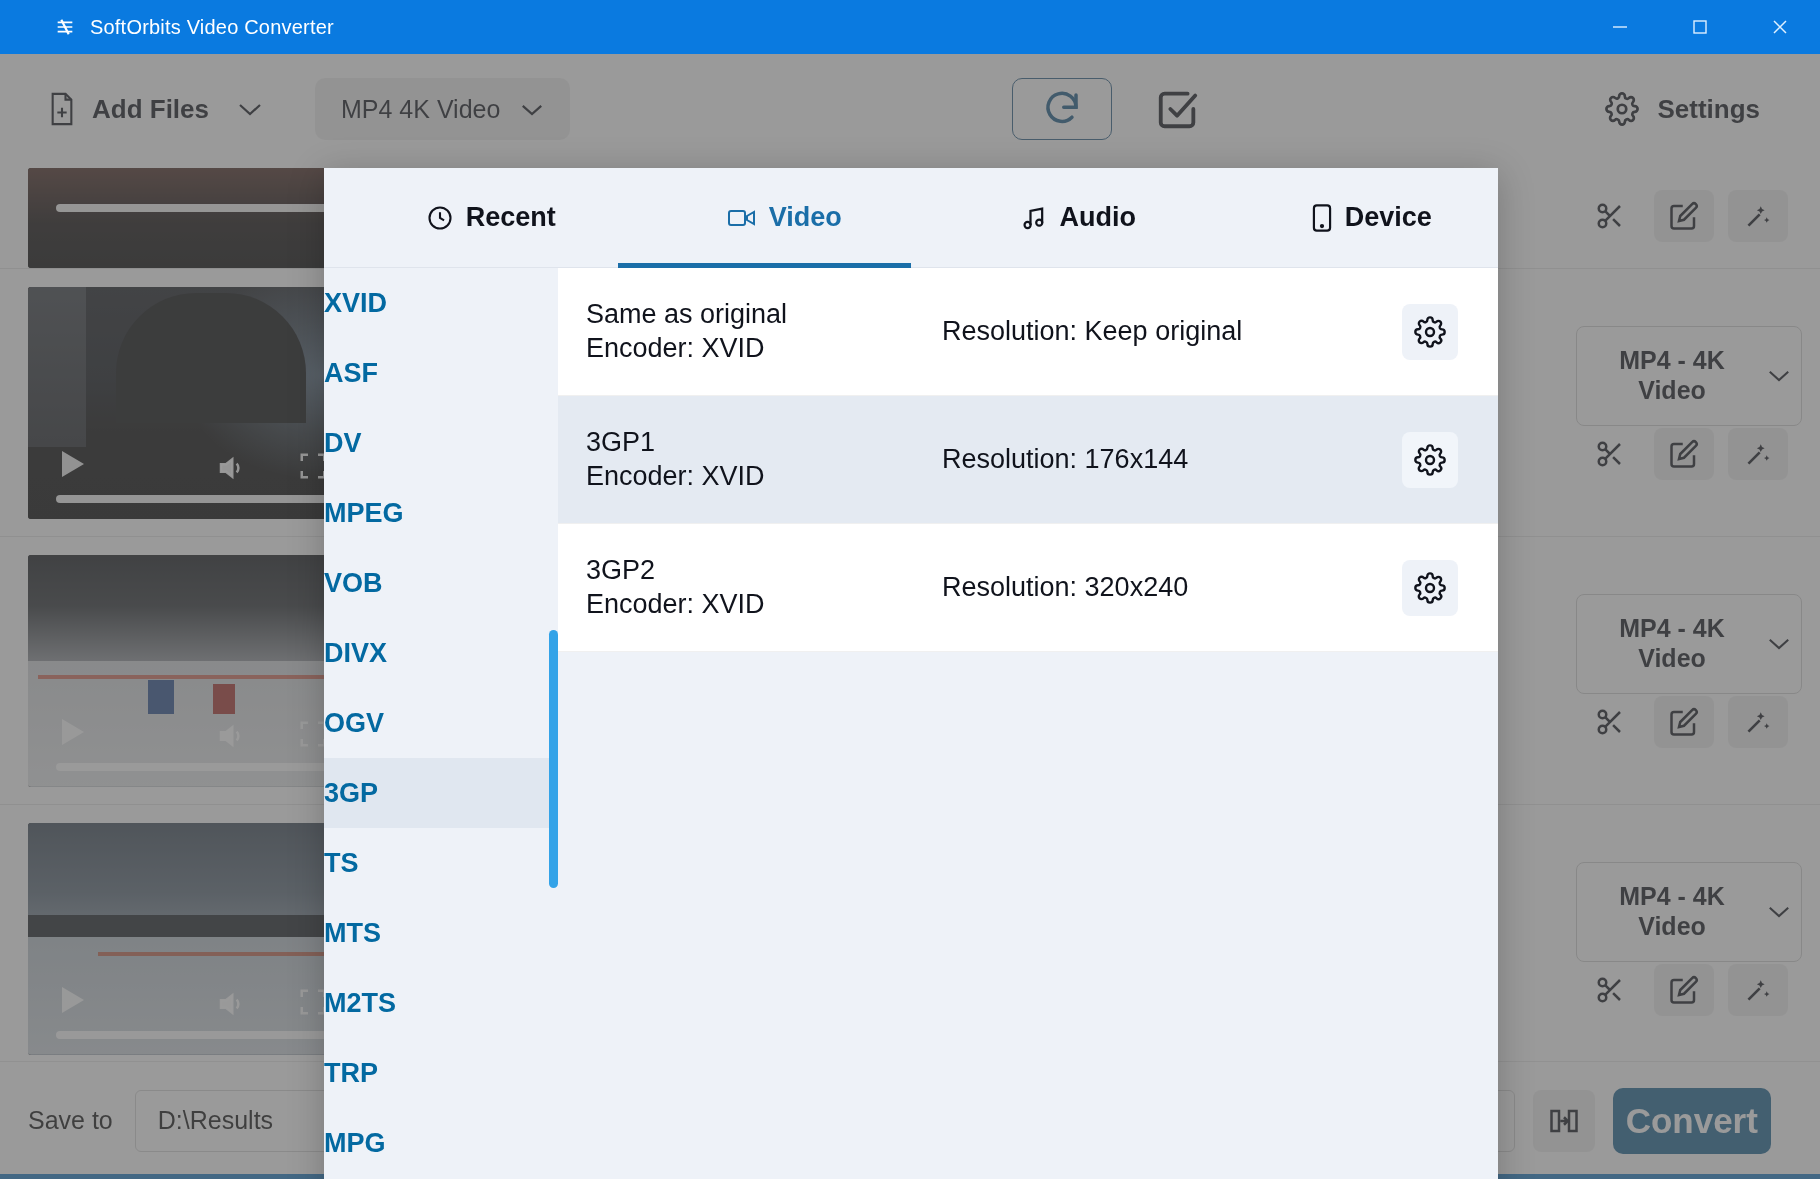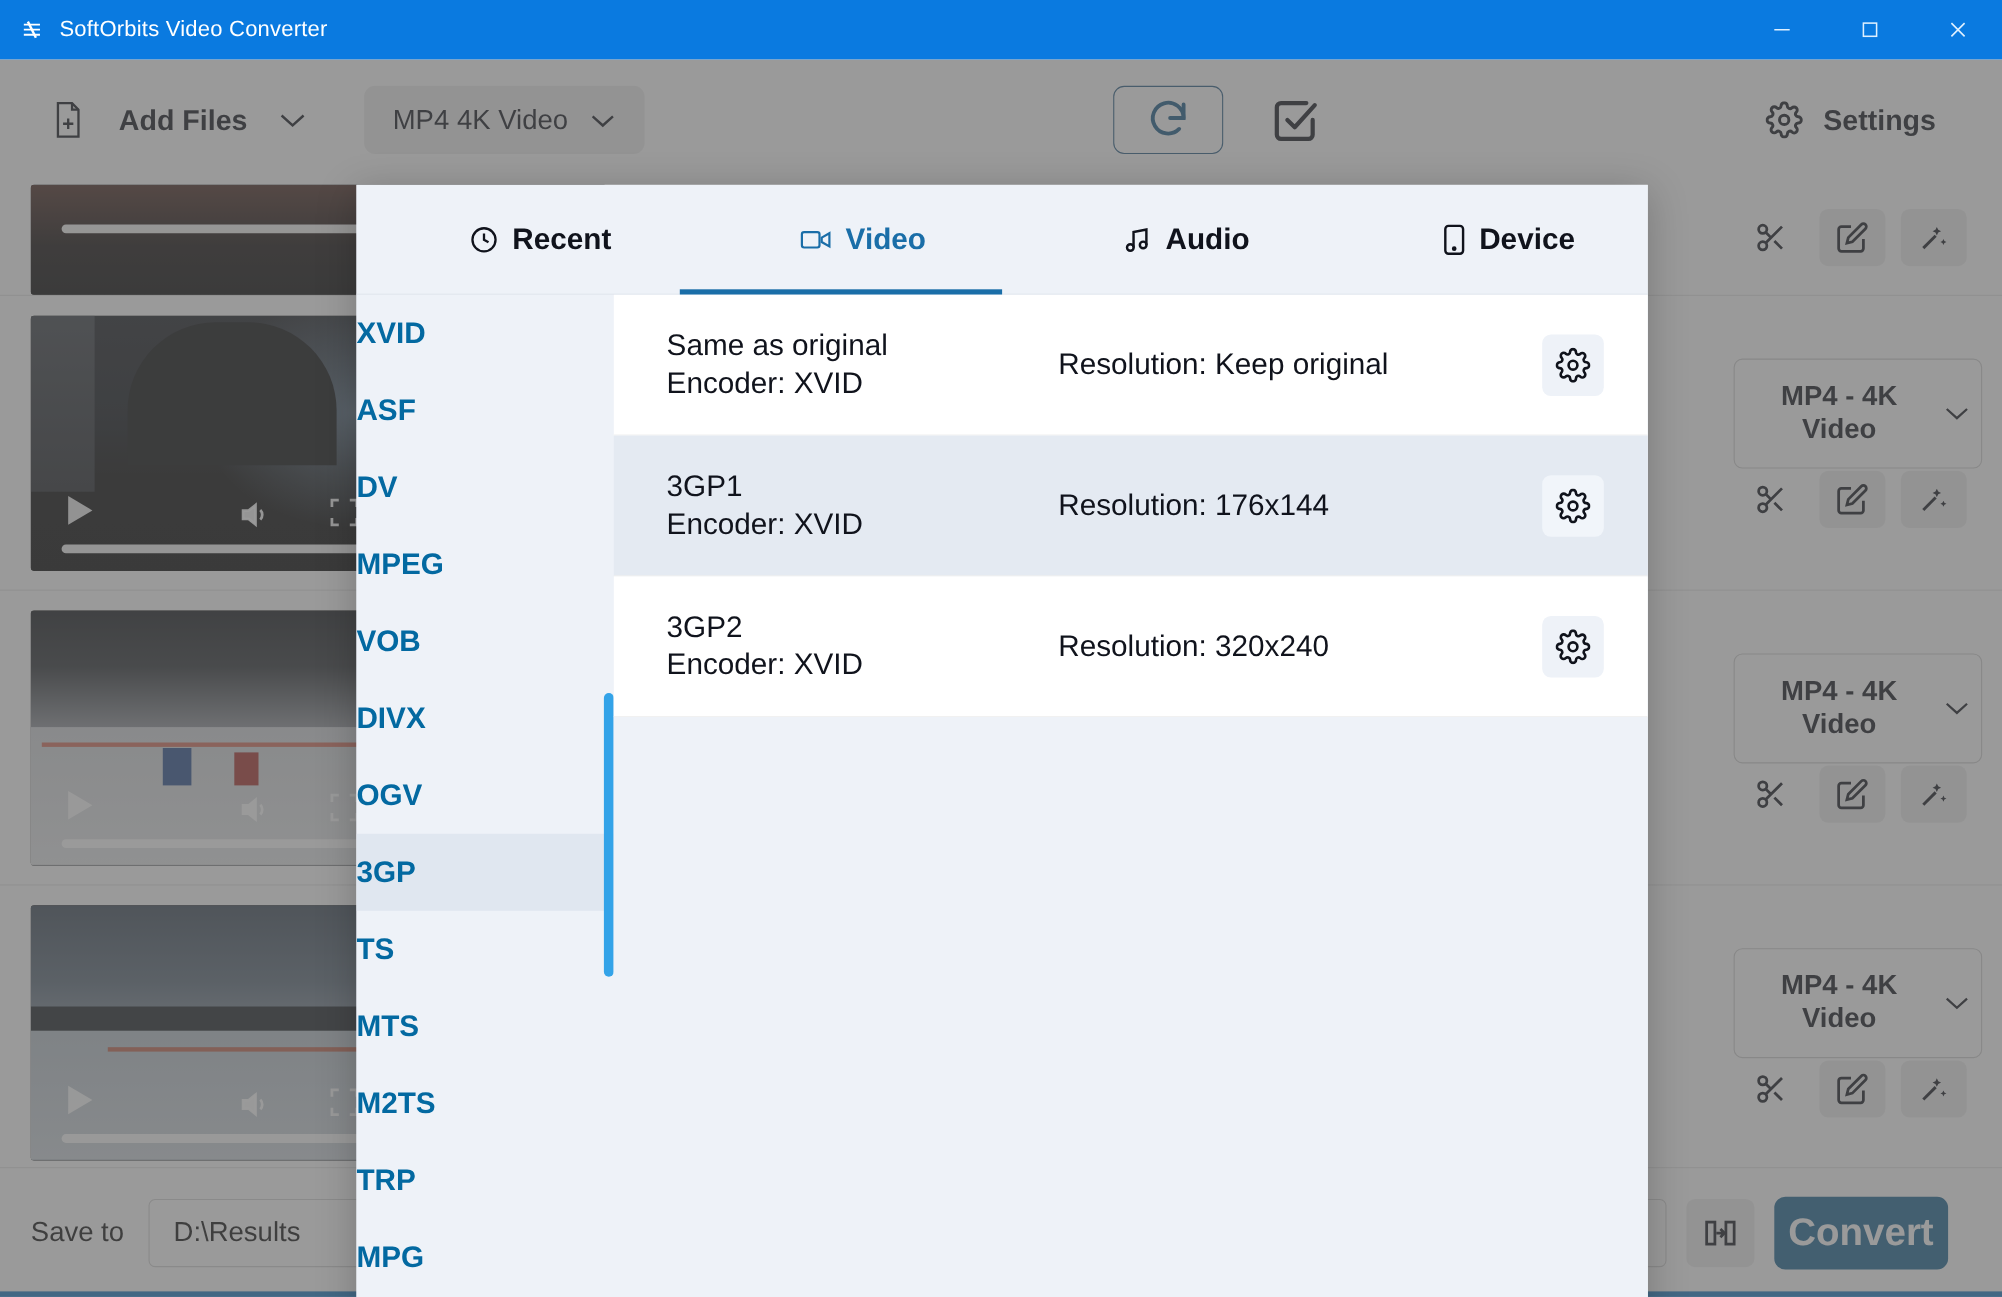--- a/index.html
+++ b/index.html
@@ -14,21 +14,21 @@
     width: 1820px; height: 1179px;
     background: #ffffff;
     overflow: hidden;
   }
 
   
   .titlebar {
     position: absolute; left: 0; top: 0;
     width: 1820px; height: 54px;
     background: #0a7ae0;
-    display: flex; align-items: center;
+    display: flex; align-items: center; padding-left: 36px;
   }
   .titlebar .app-icon {
     margin-left: 18px; width: 22px; height: 22px;
     display: flex; align-items: center; justify-content: center;
   }
   .titlebar .app-title {
     margin-left: 14px;
     color: #ffffff;
     font-size: 20px;
     letter-spacing: .2px;
@@ -56,21 +56,20 @@
     display: flex; align-items: center;
     background: #ffffff;
   }
   .tb-addfiles {
     display: flex; align-items: center;
     margin-left: 48px; gap: 16px;
   }
   .tb-addfiles .lbl {
     font-size: 26px; font-weight: bold; color: #10131c;
     white-space: nowrap;
-    margin-left: 16px;
   }
   .tb-caret { margin-left: 28px; }
   .tb-format {
     margin-left: 52px;
     height: 62px;
     padding: 0 26px;
     background: rgba(0,0,0,.07);
     border-radius: 10px;
     display: flex; align-items: center; gap: 20px;
   }
@@ -258,21 +257,21 @@
   
   .presets {
     flex: 1;
     background: #eef2f8;
     position: relative;
   }
   .preset {
     height: 128px;
     display: flex; align-items: center;
     background: #ffffff;
-    padding: 0 0 0 48px;
+    padding: 0 0 0 28px;
     border-bottom: 1px solid #f0f0f0;
   }
   .preset.selected { background: #e4eaf2; }
   .preset .names { width: 356px; }
   .preset .pname { font-size: 27px; color: #10131c; line-height: 1.25; }
   .preset .penc  { font-size: 27px; color: #10131c; line-height: 1.25; }
   .preset .pres  { font-size: 27px; color: #10131c; flex: 1; }
   .preset .gear {
     margin-right: 40px;
     width: 56px; height: 56px;

